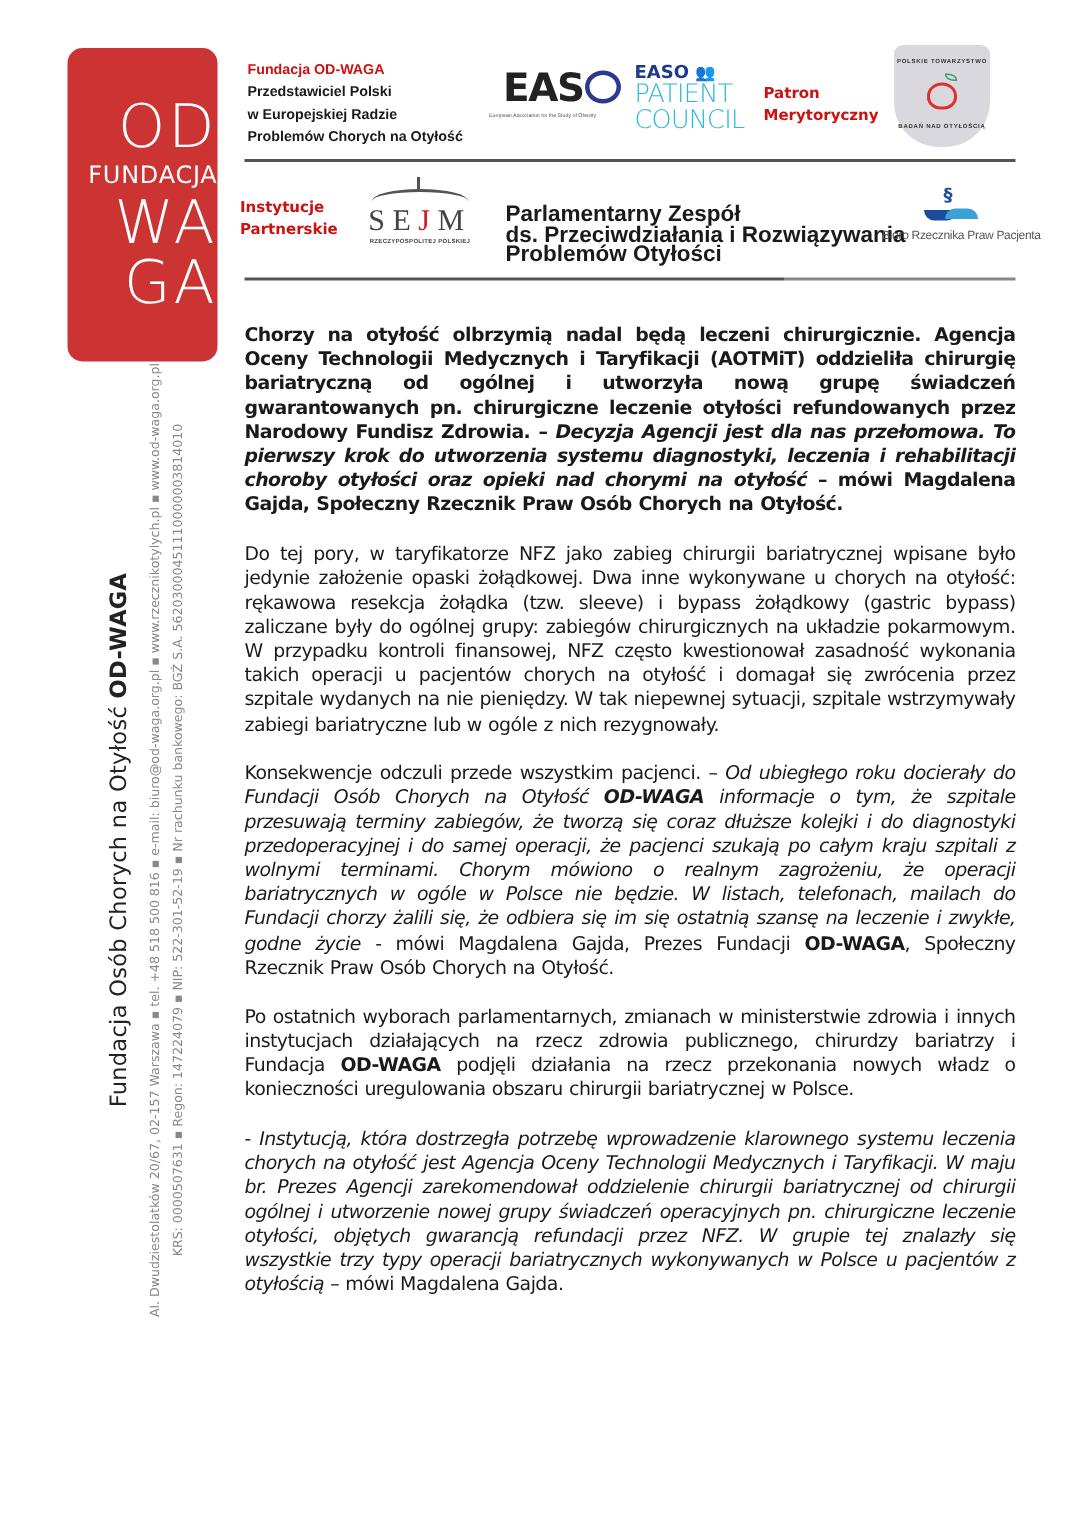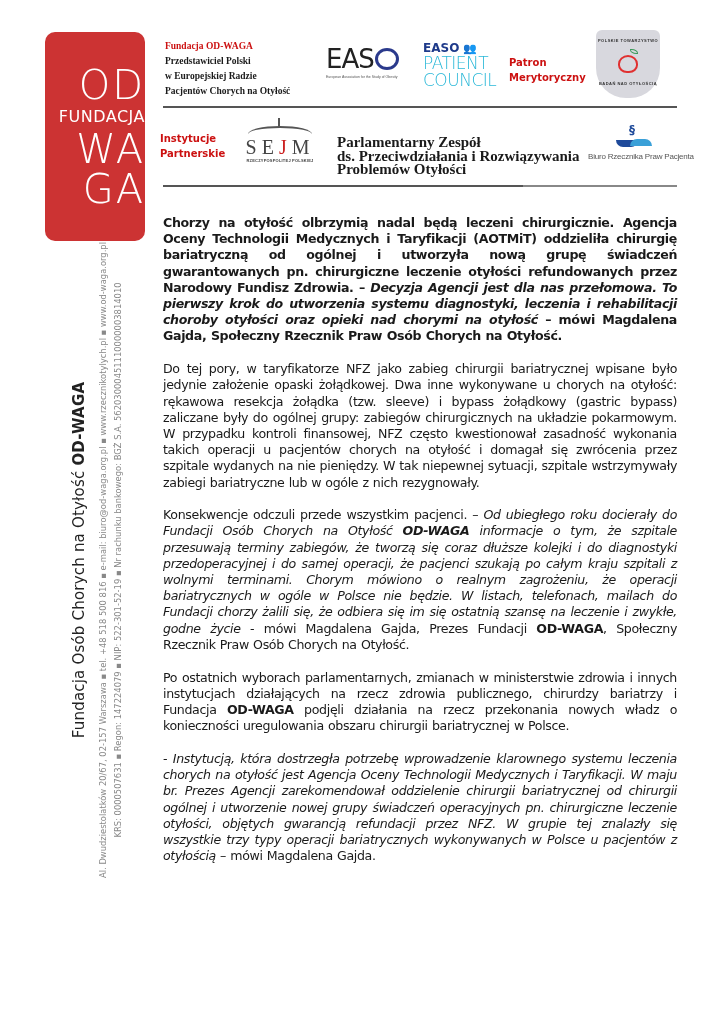--- a/index.html
+++ b/index.html
@@ -8,28 +8,28 @@
 
     .logo-od {
       position: absolute; left: 45px; top: 32px; width: 100px; height: 209px;
       background: #cc3333; border-radius: 10px; color: #fff;
       display: flex; flex-direction: column; align-items: flex-end; justify-content: center;
       font-family: "DejaVu Sans", sans-serif;
     }
     .logo-od .big { font-size: 40px; line-height: 40px; letter-spacing: 2px; font-weight: 300; }
     .logo-od .small { font-size: 16px; letter-spacing: 0.5px; margin: 2px 0 3px 0; }
 
-    .hdr-text { position: absolute; font-size: 9.5px; font-weight: bold; line-height: 15px; font-family: Liberation Serif, serif; }
+    .hdr-text { position: absolute; font-size: 9.5px; font-weight: bold; line-height: 15px; font-family: Liberation Sans, sans-serif; }
     .hdr-text .red { color: #cc1111; }
     .red-label { color: #cc1111; font-weight: bold; font-size: 10px; line-height: 15px; position: absolute; font-family: "DejaVu Sans", sans-serif; }
 
     .divider { position: absolute; left: 163px; width: 514px; height: 2px; background: #555; }
 
     .easo { position: absolute; left: 326px; top: 45px; width: 88px; height: 50px; }
-    .easo .word { font-family: "DejaVu Sans", sans-serif; font-size: 26px; font-weight: normal; color: #222; letter-spacing: -1px; line-height: 28px; }
+    .easo .word { font-family: "DejaVu Sans", sans-serif; font-size: 26px; font-weight: bold; color: #222; letter-spacing: -1px; line-height: 28px; text-align: right; }
     .easo .word .o { display: inline-block; width: 24px; height: 22px; border: 3px solid #2b3a8c; border-radius: 50%; vertical-align: -2px; margin-left: 1px; }
     .easo .sub { font-size: 3.5px; color: #555; margin-top: 2px; white-space: nowrap; }
 
     .easo-pc { position: absolute; left: 423px; top: 42px; width: 70px; height: 55px; }
     .easo-pc .top { font-family: "DejaVu Sans", sans-serif; font-size: 12px; font-weight: bold; color: #1e3a8a; line-height: 12px; }
     .easo-pc .top .people { color: #1e88c8; font-size: 11px; }
     .easo-pc .mid { font-family: "DejaVu Sans", sans-serif; font-size: 17px; color: #2bb8d8; line-height: 17px; letter-spacing: -0.5px; font-weight: 300; }
 
     .ptbo { position: absolute; left: 596px; top: 30px; width: 64px; height: 68px; background: #d8d8de; border-radius: 6px 6px 30px 30px; display: flex; align-items: center; justify-content: center; }
     .ptbo .apple { width: 20px; height: 18px; border: 2px solid #e03030; border-radius: 50% 50% 45% 45%; position: relative; }
@@ -80,21 +80,21 @@
   <div class="big">OD</div>
   <div class="small">FUNDACJA</div>
   <div class="big">WA</div>
   <div class="big">GA</div>
 </div>
 
 <div class="hdr-text" style="left:165px; top:39px;">
   <div class="red">Fundacja OD-WAGA</div>
   <div>Przedstawiciel Polski</div>
   <div>w Europejskiej Radzie</div>
-  <div>Pacjentów Chorych na Otyłość</div>
+  <div>Problemów Chorych na Otyłość</div>
 </div>
 
 <div class="easo">
   <div class="word"><span>EAS</span><span class="o"></span></div>
   <div class="sub">European Association for the Study of Obesity</div>
 </div>
 
 <div class="easo-pc">
   <div class="top"><span>EASO</span> <span class="people">👥</span></div>
   <div class="mid">PATIENT</div>

